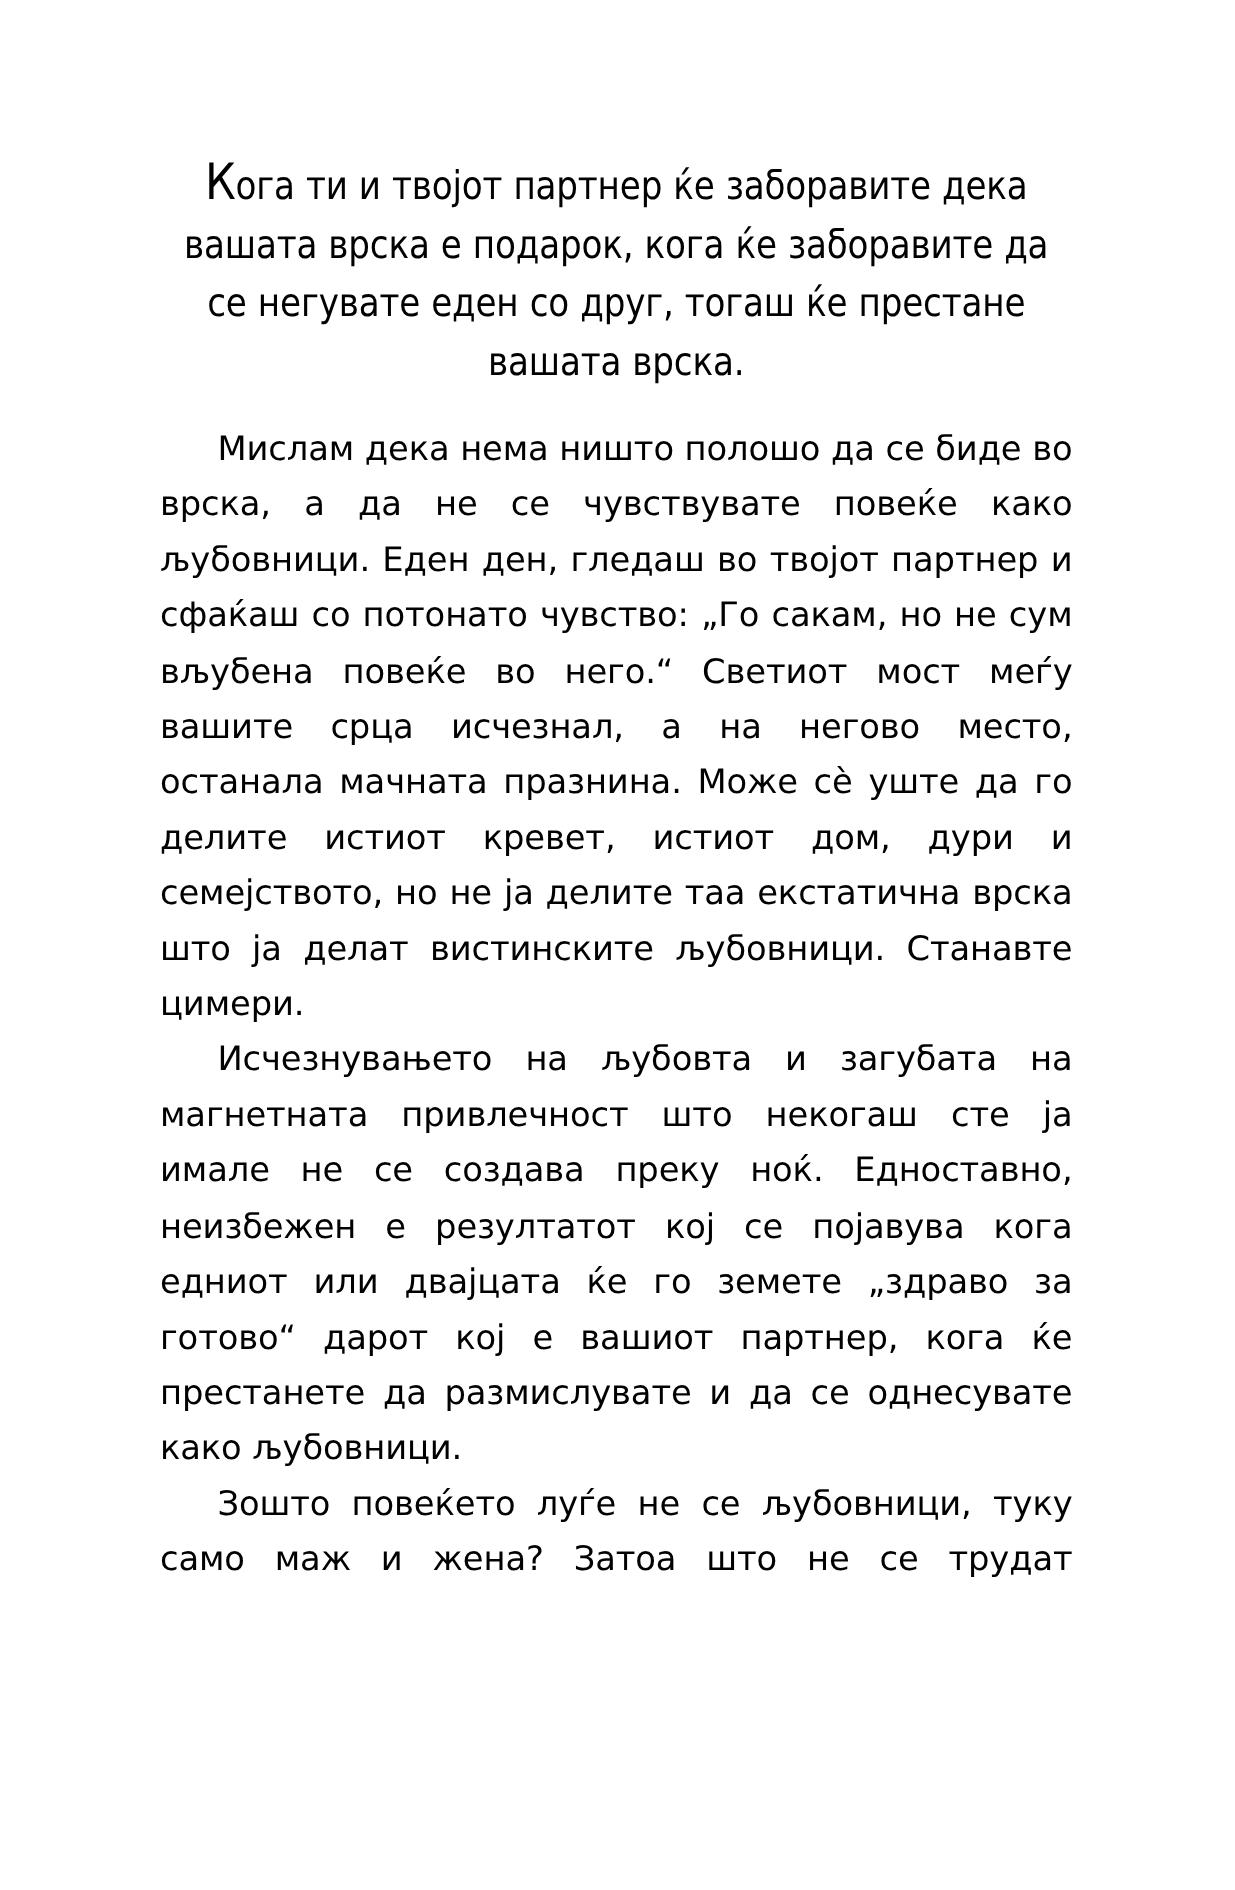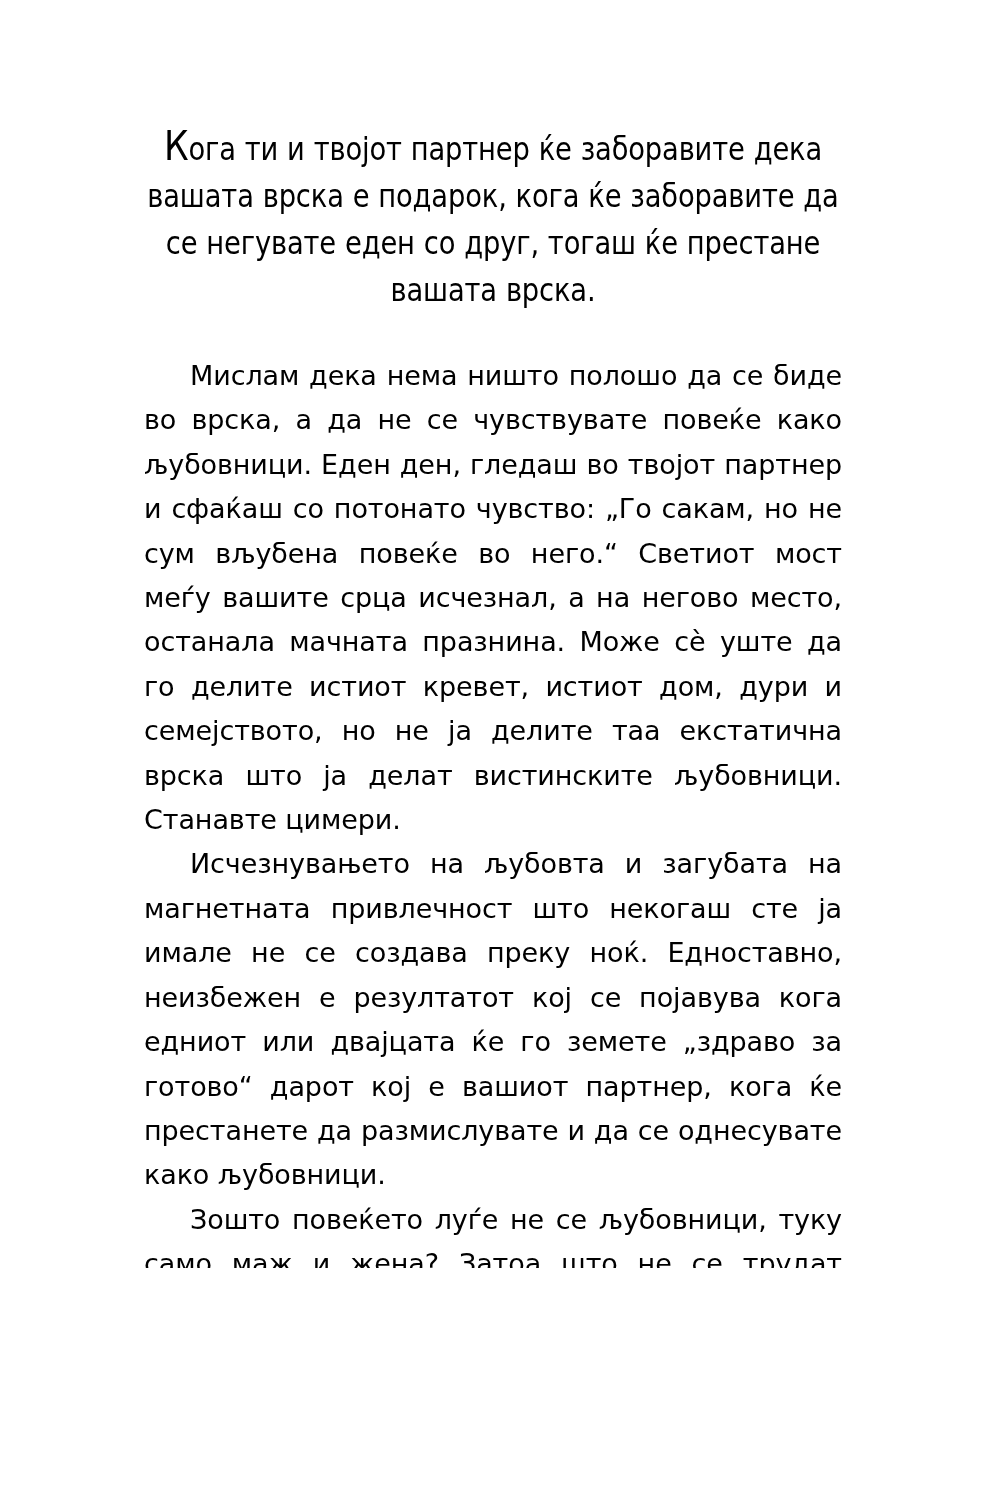--- a/index.html
+++ b/index.html
@@ -43,21 +43,21 @@
     transform-origin: 50% 0;
   }
 
   .chapter-heading .initial-cap {
     font-size: 40px;
     line-height: 0;
   }
 
   
   .body-copy {
-    margin: 16px;
+    margin: 0;
     padding-top: 24px;
     font-size: 27px;
     line-height: 44.4px;
     text-align: justify;
     text-justify: inter-word;
     hyphens: none;
     letter-spacing: -0.1px;
   }
 
   .body-copy p {

